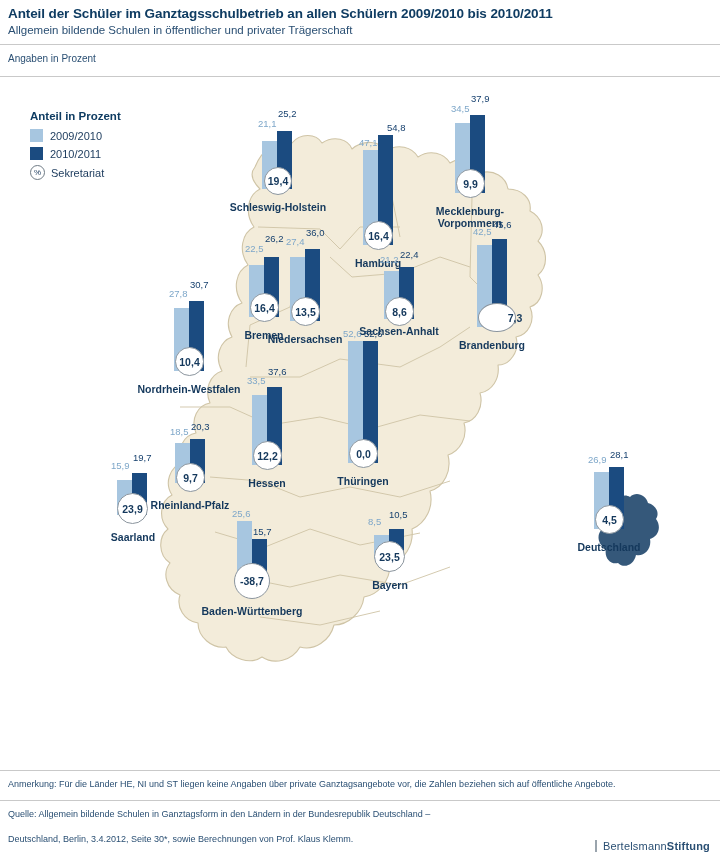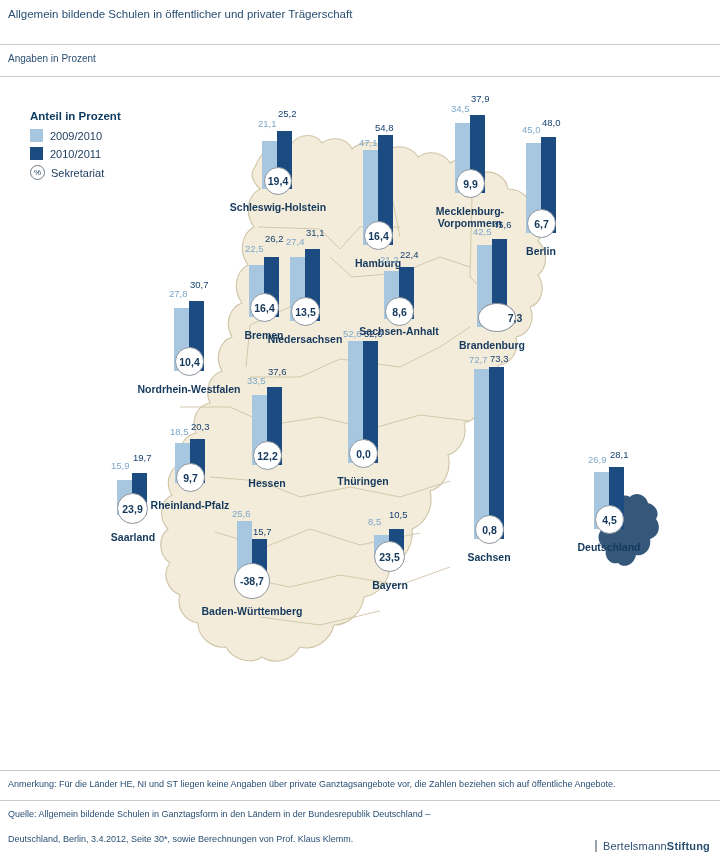--- a/index.html
+++ b/index.html
@@ -190,20 +190,21 @@
     letter-spacing: 0.2px;
   }
   .brand b { font-weight: bold; }
 </style>
 </head>
 <body>
 
 <div class="page">
 
   <div class="header">
+    <div class="title">Anteil der Schüler im Ganztagsschulbetrieb an allen Schülern 2009/2010 bis 2010/2011</div>
     <div class="subtitle">Allgemein bildende Schulen in öffentlicher und privater Trägerschaft</div>
   </div>
   <div class="rule rule-top"></div>
   <div class="unit-label">Angaben in Prozent</div>
   <div class="rule rule-below-unit"></div>
 
   <div class="map-area">
 
     <svg class="map-svg" width="720" height="690" viewBox="0 0 720 690">
       <g fill="#f3ecda" stroke="#cfc4a6" stroke-width="1.1" stroke-linejoin="round">
@@ -284,50 +285,40 @@
       </div>
       <div class="circle" style="left:2px; top:36px; width:28px; height:28px;">19,4</div>
       <div class="state-label" style="left:-56px; top:70px; width:144px;">Schleswig-Holstein</div>
     </div>
 
     <div class="state" style="left:363px; top:58px;">
       <div class="bars" style="width:30px; height:110px;">
         <div class="bar bar-light" style="height:95px;"></div>
         <div class="bar bar-dark" style="height:110px;"></div>
         <div class="val val-light" style="left:-4px; top:2px;">47,1</div>
-        <div class="val val-dark" style="left:12px; top:-13px;">54,8</div>
+        <div class="val val-dark" style="left:24px; top:-13px;">54,8</div>
       </div>
       <div class="circle" style="left:1px; top:86px; width:29px; height:29px;">16,4</div>
       <div class="state-label" style="left:-31px; top:122px; width:92px;">Hamburg</div>
     </div>
 
     <div class="state" style="left:455px; top:38px;">
       <div class="bars" style="width:30px; height:78px;">
         <div class="bar bar-light" style="height:70px;"></div>
         <div class="bar bar-dark" style="height:78px;"></div>
         <div class="val val-light" style="left:-4px; top:-12px;">34,5</div>
         <div class="val val-dark" style="left:16px; top:-22px;">37,9</div>
       </div>
       <div class="circle" style="left:1px; top:54px; width:29px; height:29px;">9,9</div>
       <div class="state-label" style="left:-40px; top:90px; width:110px;">
         <span>Mecklenburg-</span><br>
         <span>Vorpommern</span>
       </div>
     </div>
 
-    <div class="state" style="left:526px; top:60px;">
-      <div class="bars" style="width:30px; height:96px;">
-        <div class="bar bar-light" style="height:90px;"></div>
-        <div class="bar bar-dark" style="height:96px;"></div>
-        <div class="val val-light" style="left:-4px; top:-13px;">45,0</div>
-        <div class="val val-dark" style="left:16px; top:-20px;">48,0</div>
-      </div>
-      <div class="circle" style="left:1px; top:72px; width:29px; height:29px;">6,7</div>
-      <div class="state-label" style="left:-16px; top:108px; width:62px;">Berlin</div>
-    </div>
 
     <div class="state" style="left:249px; top:180px;">
       <div class="bars" style="width:30px; height:60px;">
         <div class="bar bar-light" style="height:52px;"></div>
         <div class="bar bar-dark" style="height:60px;"></div>
         <div class="val val-light" style="left:-4px; top:-14px;">22,5</div>
         <div class="val val-dark" style="left:16px; top:-24px;">26,2</div>
       </div>
       <div class="circle" style="left:1px; top:36px; width:29px; height:29px;">16,4</div>
       <div class="state-label" style="left:-21px; top:72px; width:72px;">Bremen</div>
@@ -342,21 +333,21 @@
       </div>
       <div class="circle" style="left:1px; top:64px; width:29px; height:29px;padding-left:36px;">7,3</div>
       <div class="state-label" style="left:-36px; top:100px; width:102px;">Brandenburg</div>
     </div>
 
     <div class="state" style="left:290px; top:172px;">
       <div class="bars" style="width:30px; height:72px;">
         <div class="bar bar-light" style="height:64px;"></div>
         <div class="bar bar-dark" style="height:72px;"></div>
         <div class="val val-light" style="left:-4px; top:-13px;">27,4</div>
-        <div class="val val-dark" style="left:16px; top:-22px;">31,1</div>
+        <div class="val val-dark" style="left:16px; top:-22px;">36,0</div>
       </div>
       <div class="circle" style="left:1px; top:48px; width:29px; height:29px;">13,5</div>
       <div class="state-label" style="left:-38px; top:84px; width:106px;">Niedersachsen</div>
     </div>
 
     <div class="state" style="left:384px; top:190px;">
       <div class="bars" style="width:30px; height:52px;">
         <div class="bar bar-light" style="height:48px;"></div>
         <div class="bar bar-dark" style="height:52px;"></div>
         <div class="val val-light" style="left:-4px; top:-13px;">21,2</div>
@@ -392,30 +383,20 @@
       <div class="bars" style="width:30px; height:122px;">
         <div class="bar bar-light" style="height:122px;"></div>
         <div class="bar bar-dark" style="height:122px;"></div>
         <div class="val val-light" style="left:-5px; top:-13px;">52,6</div>
         <div class="val val-dark" style="left:16px; top:-13px;">52,6</div>
       </div>
       <div class="circle" style="left:1px; top:98px; width:29px; height:29px;">0,0</div>
       <div class="state-label" style="left:-26px; top:134px; width:82px;">Thüringen</div>
     </div>
 
-    <div class="state" style="left:474px; top:290px;">
-      <div class="bars" style="width:30px; height:172px;">
-        <div class="bar bar-light" style="height:170px;"></div>
-        <div class="bar bar-dark" style="height:172px;"></div>
-        <div class="val val-light" style="left:-5px; top:-13px;">72,7</div>
-        <div class="val val-dark" style="left:16px; top:-14px;">73,3</div>
-      </div>
-      <div class="circle" style="left:1px; top:148px; width:29px; height:29px;">0,8</div>
-      <div class="state-label" style="left:-20px; top:184px; width:70px;">Sachsen</div>
-    </div>
 
     <div class="state" style="left:175px; top:362px;">
       <div class="bars" style="width:30px; height:44px;">
         <div class="bar bar-light" style="height:40px;"></div>
         <div class="bar bar-dark" style="height:44px;"></div>
         <div class="val val-light" style="left:-5px; top:-13px;">18,5</div>
         <div class="val val-dark" style="left:16px; top:-18px;">20,3</div>
       </div>
       <div class="circle" style="left:1px; top:24px; width:29px; height:29px;">9,7</div>
       <div class="state-label" style="left:-38px; top:60px; width:106px;">Rheinland-Pfalz</div>

